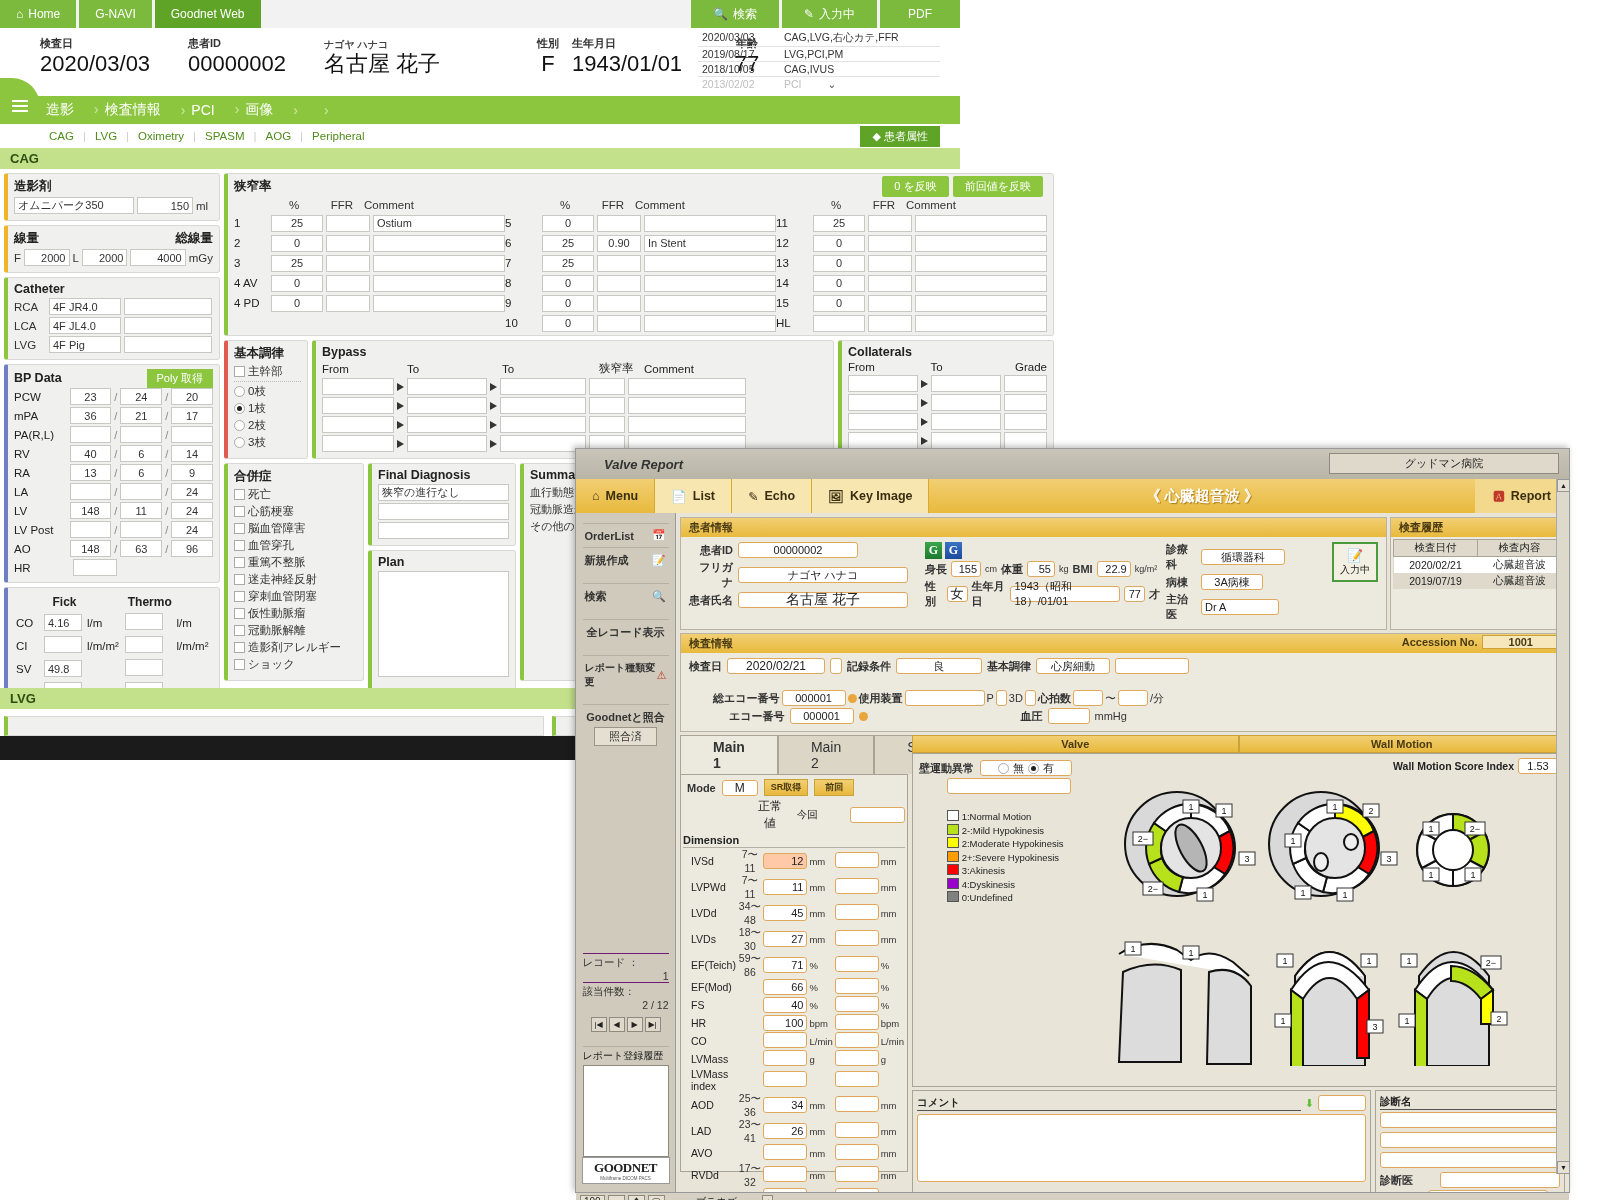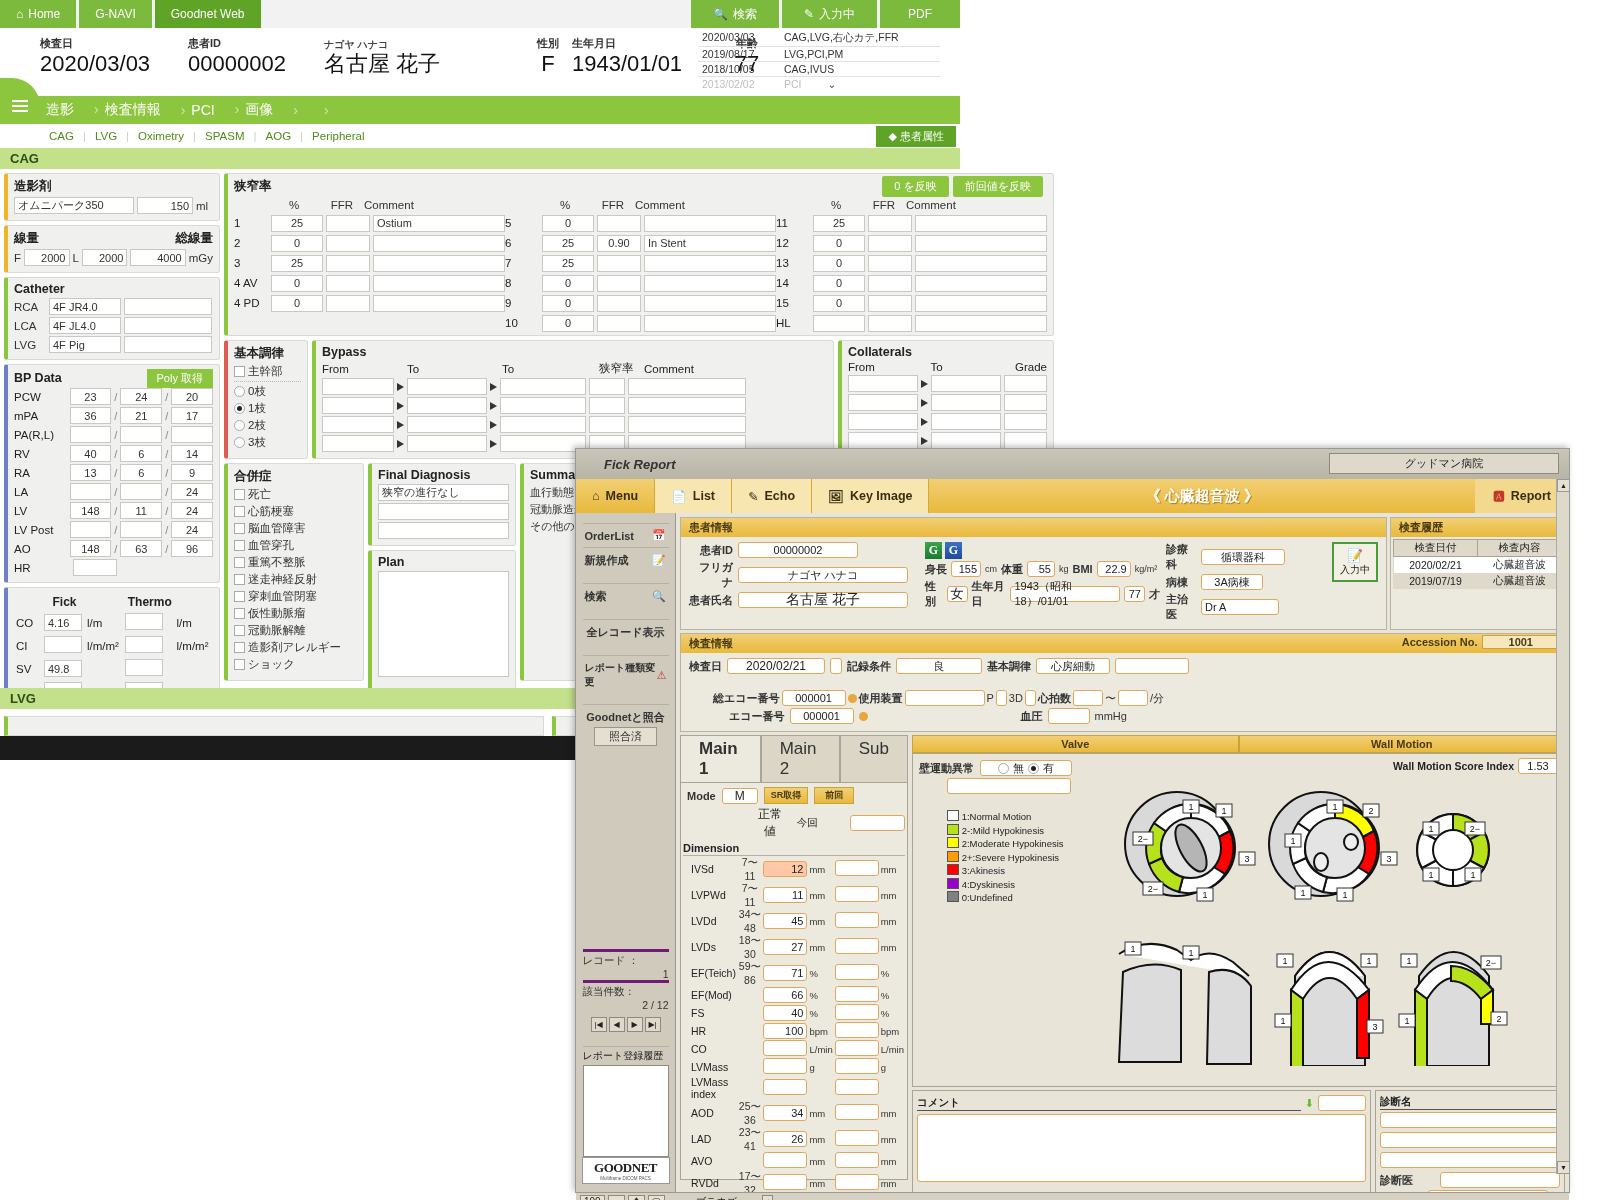--- a/index.html
+++ b/index.html
@@ -38,21 +38,21 @@
 
   .greenbar { height:28px; background:#8cc63f; display:flex; align-items:center;
               padding-left:40px; color:#fff; font-size:14px; }
   .crumb { padding:0 14px 0 6px; position:relative; }
   .crumb .chev { color:#cfe8a8; margin-right:6px; }
 
   .subbar { height:24px; background:#fff; display:flex; align-items:center;
             padding-left:40px; font-size:11.5px; color:#4f8c1b; position:relative; }
   .subbar a { color:#4f8c1b; text-decoration:none; padding:0 9px; }
   .subbar .sep { color:#cfcfcf; }
-  .attr-btn { position:absolute; right:4px; top:2px; background:#5fa327; color:#fff;
+  .attr-btn { position:absolute; right:20px; top:2px; background:#5fa327; color:#fff;
               font-size:11px; padding:3px 12px; }
 
   .hamburger { position:absolute; left:0; top:78px; width:40px; height:56px;
                background:#8cc63f; border-radius:0 30px 30px 0; display:flex;
                align-items:center; justify-content:center; }
   .hamburger i { display:block; width:16px; height:2px; background:#fff; box-shadow:0 -5px 0 #fff, 0 5px 0 #fff; }
 
   .section-title { background:#c3e08a; color:#2d4d12; font-weight:bold; font-size:13px;
                    padding:3px 10px; }
 
@@ -124,21 +124,21 @@
                   color:#fff; font-weight:bold; font-size:15px; text-shadow:1px 1px 1px #b07d12; }
   .mb-right { display:flex; align-items:center; gap:6px; padding:0 18px; font-weight:bold;
               color:#3a2e10; font-size:12.5px; background:#f3d98e; }
 
   .echo-main { display:flex; height:calc(100% - 64px); }
   .echo-side { width:100px; background:#cfcabb; border-right:1px solid #999;
                display:flex; flex-direction:column; align-items:center; padding-top:10px; }
   .side-item { width:86px; border-top:1px solid #b5b0a2; padding:5px 2px; font-size:11px;
                font-weight:bold; color:#333; display:flex; align-items:center; justify-content:space-between; }
   .side-gap { height:10px; }
-  .side-stat { width:86px; font-size:10.5px; color:#333; border-top:3px solid #701a75; padding-top:2px; }
+  .side-stat { width:86px; font-size:10.5px; color:#333; border-top:1px solid #701a75; padding-top:2px; }
   .side-stat .v { text-align:right; }
   .navbtns { display:flex; gap:2px; margin-top:6px; }
   .navbtn { width:16px; height:15px; background:#ded9cb; border:1px solid #8e8a7d;
             font-size:8px; display:flex; align-items:center; justify-content:center; }
   .logo { margin-top:auto; margin-bottom:8px; width:88px; background:#fff; border:1px solid #999;
           text-align:center; padding:2px 0; }
   .logo .g { font-family:"Liberation Serif",serif; font-weight:bold; font-size:13px; letter-spacing:-0.5px; }
   .logo .s { font-size:4.5px; color:#555; }
 
   .echo-content { flex:1; padding:4px; overflow:hidden; }
@@ -162,22 +162,22 @@
 
   .nyu { width:46px; height:40px; border:2px solid #4a9b3c; background:#f3efe2;
          display:flex; flex-direction:column; align-items:center; justify-content:center; font-size:10px; }
 
   .hist-tbl { width:100%; border-collapse:collapse; font-size:10.5px; background:#ded9cb; }
   .hist-tbl th { background:#ded9cb; border:1px solid #a9a496; font-weight:normal; padding:1px; }
   .hist-tbl td { padding:1px 4px; text-align:center; }
   .hist-tbl tr.sel td { background:#fff; }
 
   .tabs { display:flex; }
-  .tb { background:#dbd6c6; border:1px solid #a9a496; border-bottom:none; padding:3px 18px;
-        font-size:17px; color:#333; }
+  .tb { background:#dbd6c6; border:1px solid #a9a496; border-bottom:none; padding:3px 32px;
+        font-size:14px; color:#333; }
   .tb.on { background:#eceadf; font-weight:bold; }
 
   .dim-tbl { width:100%; font-size:10.5px; border-collapse:collapse; }
   .dim-tbl td { padding:0px 1px; height:18px; }
   .dim-name { width:70px; padding-left:8px !important; }
   .dim-norm { width:48px; text-align:center; color:#333; }
   .dim-unit { width:26px; font-size:9.5px; color:#333; }
 
   .vtab { display:flex; }
   .vt { flex:1; background:linear-gradient(#f2cf74,#e8b93c); text-align:center;
@@ -808,21 +808,21 @@
 
   <div class="section-title" style="position:absolute;left:0;top:688px;width:960px;">LVG</div>
   <div style="position:absolute;left:4px;top:716px;width:540px;height:20px;background:#f0f0ee;border:1px solid #d8d8d4;border-left:4px solid #8cc63f;"></div>
   <div style="position:absolute;left:552px;top:716px;width:404px;height:20px;background:#f0f0ee;border:1px solid #d8d8d4;border-left:4px solid #8cc63f;"></div>
   <div style="position:absolute;left:0;top:736px;width:960px;height:24px;background:#1b1b1b;"></div>
 </div>
 
 <div id="echo-window">
 
   <div class="echo-title">
-    <span class="t">Fick Report</span>
+    <span class="t">Valve Report</span>
     <div class="hosp">グッドマン病院</div>
   </div>
 
   <div class="echo-menubar">
     <div class="mb-item">
       <span>⌂</span>
       <span>Menu</span>
     </div>
     <div class="mb-item sel">
       <span>📄</span>

